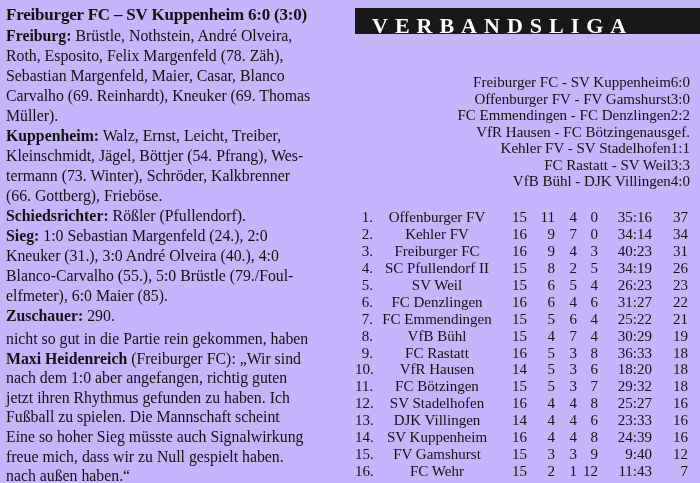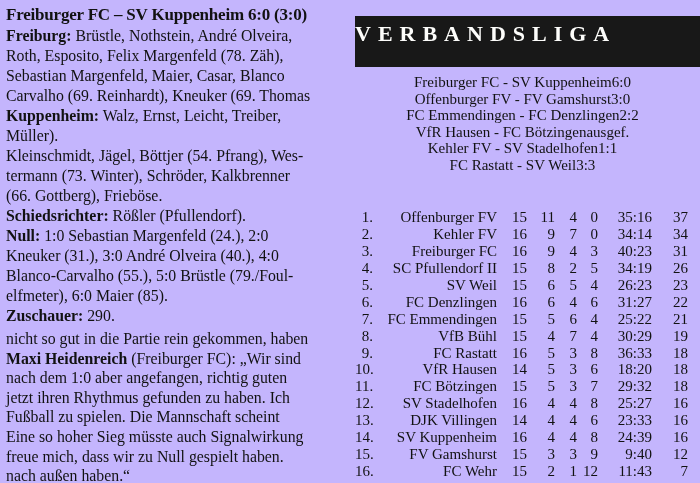--- a/index.html
+++ b/index.html
@@ -16,72 +16,72 @@
     font-weight:bold; font-size:17px; line-height:22px;
     letter-spacing:-0.2px; white-space:pre;
   }
   .report-line { font-size:15.8px; line-height:20px; white-space:pre; }
   .report-line .b { font-weight:bold;margin-top:10px; }
   .quote-block { margin-top:3px; }
   .quote-block .report-line { line-height:19.6px; }
   
   .league { position:absolute; left:355px; top:0; width:345px; height:483px; }
   .banner {
-    position:absolute; left:0; top:16px; width:345px; height:51px;
+    position:absolute; left:0; top:8px; width:345px; height:26px;
     background:#181818; color:#fdfdfb;
     font-weight:bold; font-size:22px; letter-spacing:7px;
-    line-height:35px; padding-left:0; box-sizing:border-box;
+    line-height:35px; padding-left:17px; box-sizing:border-box;
     white-space:nowrap; overflow:hidden;
   }
   .results { position:absolute; left:0; top:74px; width:335px; }
   .result-row {
-    display:flex; justify-content:center;
+    display:flex; justify-content:flex-end;
     font-size:15px; line-height:16.5px; white-space:nowrap;
   }
   .result-row .score { text-align:right; }
   .league-table { position:absolute; left:0; top:209px; width:345px; }
   .t-row {
     display:grid;
     grid-template-columns:18px 4px 120px 30px 28px 22px 21px 54px 36px;
     font-size:15px; line-height:16.93px; white-space:nowrap;
   }
   .t-row .num, .t-row .rank { text-align:right; }
-  .t-row .team { text-align:right; overflow:visible; }
+  .t-row .team { text-align:center; overflow:visible; }
 </style>
 </head>
 <body>
 
 <div class="page">
 
   <div class="report">
     <div class="report-title">Freiburger FC – SV Kuppenheim 6:0 (3:0)</div>
 
     <div>
 
         <div class="report-line"><span class="b">Freiburg:</span><span> Brüstle, Nothstein, André Olveira,</span></div>
 
         <div class="report-line"><span class="b"></span><span>Roth, Esposito, Felix Margenfeld (78. Zäh),</span></div>
 
         <div class="report-line"><span class="b"></span><span>Sebastian Margenfeld, Maier, Casar, Blanco</span></div>
 
         <div class="report-line"><span class="b"></span><span>Carvalho (69. Reinhardt), Kneuker (69. Thomas</span></div>
 
+        <div class="report-line"><span class="b"></span><span>Müller).</span></div>
+
         <div class="report-line"><span class="b">Kuppenheim:</span><span> Walz, Ernst, Leicht, Treiber,</span></div>
 
-        <div class="report-line"><span class="b"></span><span>Müller).</span></div>
-
         <div class="report-line"><span class="b"></span><span>Kleinschmidt, Jägel, Böttjer (54. Pfrang), Wes-</span></div>
 
         <div class="report-line"><span class="b"></span><span>termann (73. Winter), Schröder, Kalkbrenner</span></div>
 
         <div class="report-line"><span class="b"></span><span>(66. Gottberg), Frieböse.</span></div>
 
         <div class="report-line"><span class="b">Schiedsrichter:</span><span> Rößler (Pfullendorf).</span></div>
 
-        <div class="report-line"><span class="b">Null:</span><span> 1:0 Sebastian Margenfeld (24.), 2:0</span></div>
+        <div class="report-line"><span class="b">Sieg:</span><span> 1:0 Sebastian Margenfeld (24.), 2:0</span></div>
 
         <div class="report-line"><span class="b"></span><span>Kneuker (31.), 3:0 André Olveira (40.), 4:0</span></div>
 
         <div class="report-line"><span class="b"></span><span>Blanco-Carvalho (55.), 5:0 Brüstle (79./Foul-</span></div>
 
         <div class="report-line"><span class="b"></span><span>elfmeter), 6:0 Maier (85).</span></div>
 
         <div class="report-line"><span class="b">Zuschauer:</span><span> 290.</span></div>
       </div>
 
@@ -136,20 +136,24 @@
         <div class="result-row">
           <span class="match">Kehler FV - SV Stadelhofen</span>
           <span class="score">1:1</span>
         </div>
 
         <div class="result-row">
           <span class="match">FC Rastatt - SV Weil</span>
           <span class="score">3:3</span>
         </div>
 
+        <div class="result-row">
+          <span class="match">VfB Bühl - DJK Villingen</span>
+          <span class="score">4:0</span>
+        </div>
 
       </div>
 
     <div class="league-table">
 
         <div class="t-row">
           <span class="rank">1.</span>
           <span class="gap"></span>
           <span class="team">Offenburger FV</span>
           <span class="num">15</span>

